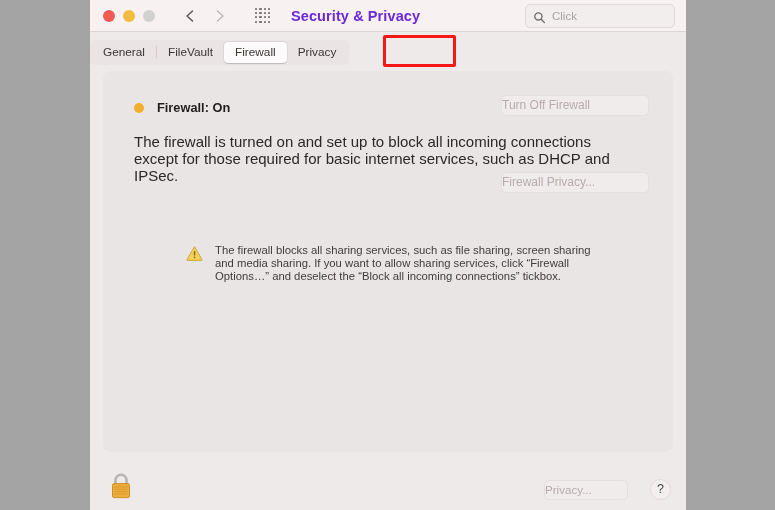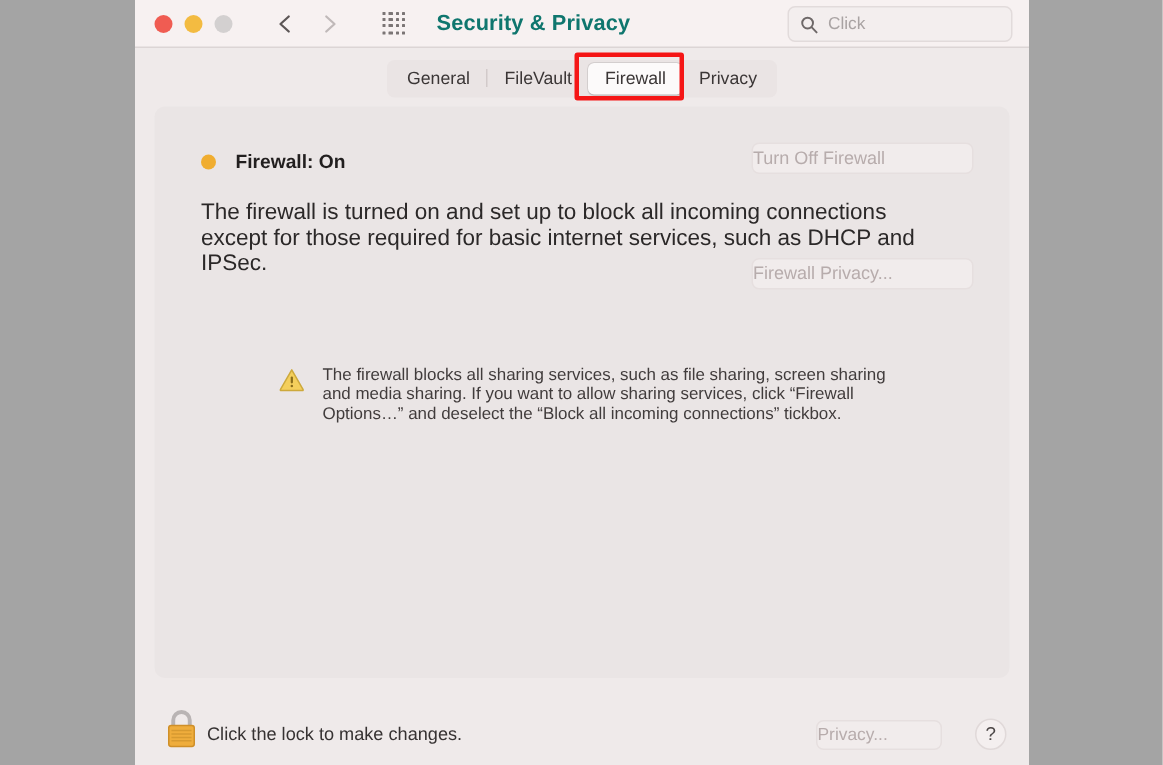--- a/index.html
+++ b/index.html
@@ -84,21 +84,21 @@
     width: 2.2px;
     height: 2.2px;
     background: #7b7575;
     border-radius: 0.4px;
   }
 
   .win-title {
     margin-left: 20px;
     font-size: 14.5px;
     font-weight: bold;
-    color: #0f766e;
+    color: #6d28d9;
     letter-spacing: 0.1px;
   }
 
   .search-box {
     position: absolute;
     right: 11px;
     top: 4px;
     width: 148px;
     height: 22px;
     border: 1px solid #e2dbdb;
@@ -118,21 +118,21 @@
     font-size: 11.5px;
     color: #a9a3a3;
   }
 
   
   .tabbar {
     position: relative;
     height: 40px;
     display: flex;
     align-items: center;
-    justify-content: center;
+    justify-content: flex-start;
   }
   .tabgroup {
     display: flex;
     align-items: center;
     height: 21px;
     background: #eae4e4;
     border-radius: 5px;
     padding: 2px;
   }
   .tab {
@@ -406,19 +406,18 @@
       <span class="lock-icon">
         <svg width="26" height="29" viewBox="0 0 26 29">
           <path d="M7.5 13 V9.2 A5.5 5.5 0 0 1 18.5 9.2 V13" fill="none" stroke="#b9b4b4" stroke-width="2.6"></path>
           <rect x="4.5" y="12.6" width="17" height="14" rx="1.6" fill="#efad3c" stroke="#cf8f28" stroke-width="1"></rect>
           <line x1="6.3" y1="16" x2="19.7" y2="16" stroke="#d79a30" stroke-width="1"></line>
           <line x1="6.3" y1="18.3" x2="19.7" y2="18.3" stroke="#d79a30" stroke-width="1"></line>
           <line x1="6.3" y1="20.6" x2="19.7" y2="20.6" stroke="#d79a30" stroke-width="1"></line>
           <line x1="6.3" y1="22.9" x2="19.7" y2="22.9" stroke="#d79a30" stroke-width="1"></line>
         </svg>
       </span>
-      <span class="lock-text">Click the lock to make changes.</span>
       <div class="btn btn-advanced">Privacy...</div>
       <div class="btn-help">?</div>
     </div>
 
   </div>
 </div>
 
 </body></html>

